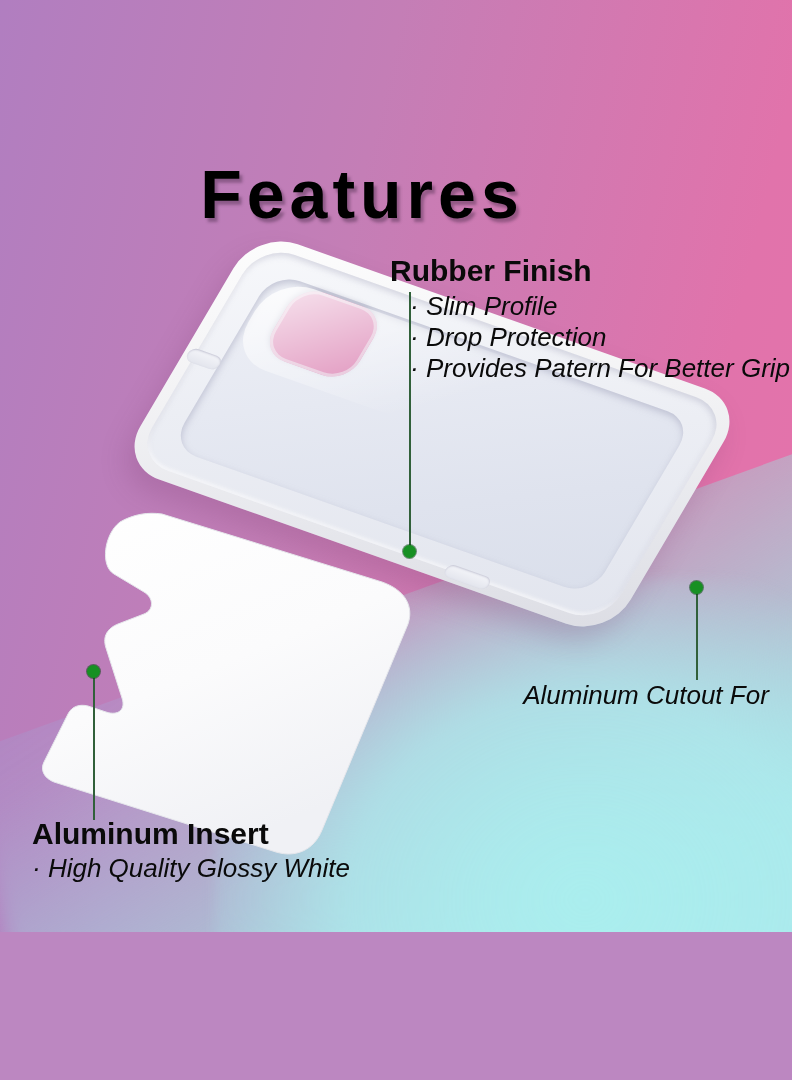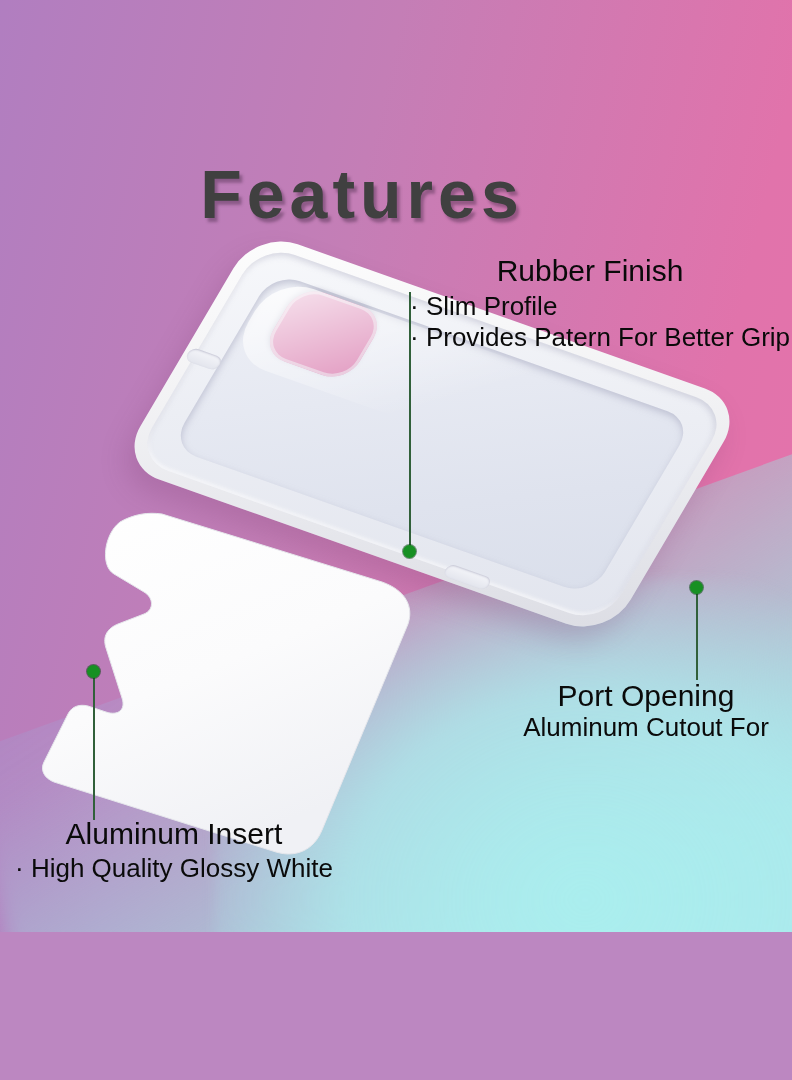--- a/index.html
+++ b/index.html
@@ -83,21 +83,21 @@
   
   .title {
     position: absolute;
     left: 0;
     top: 160px;
     width: 724px;
     text-align: center;
     font-size: 68px;
     font-weight: bold;
     letter-spacing: 5px;
-    color: #404040;
+    color: #000000;
     text-shadow: 3px 4px 3px rgba(70,40,70,0.42);
     line-height: 1;
   }
 
   
   .case-wrap {
     position: absolute;
     left: 172px;
     top: 300px;
     width: 560px;
@@ -186,41 +186,41 @@
     position: absolute;
     width: 13px;
     height: 13px;
     border-radius: 50%;
     background: #179023;
     box-shadow: 0 0 0 1px rgba(10,70,18,0.55);
   }
 
   .callout { position: absolute; color: #0a0a0a; }
   .callout .heading {
-    font-weight: normal;
+    font-weight: bold;
     font-size: 30px;
     line-height: 1.05;
     white-space: nowrap;
-    text-align: center;
   }
   .callout .line {
     font-size: 26px;
     line-height: 1.2;
     white-space: nowrap;
+    font-style: italic;
   }
 
   #callout-rubber { left: 388px; top: 255px; }
   #callout-rubber .heading { margin-left: 2px; }
   #callout-rubber .bullets { margin-top: 4px; margin-left: 22px; }
 
   #callout-port { left: 500px; top: 680px; width: 292px; text-align: center; }
   #callout-port .heading { font-size: 30px; }
   #callout-port .line { font-size: 26px; }
 
-  #callout-alu { left: 15px; top: 818px; }
+  #callout-alu { left: 32px; top: 818px; }
   #callout-alu .heading { font-size: 30px; }
   #callout-alu .bullets { margin-top: 3px; }
   #callout-alu .line.indent { padding-left: 14px; }
 </style>
 </head>
 <body>
 
 <div id="poster">
 
   <div class="bg-art">
@@ -281,26 +281,26 @@
   <div class="leader" style="left:696px; top:592px; height:88px;"></div>
   <div class="dot" style="left:690px; top:581px;"></div>
 
   <div class="leader" style="left:93px; top:676px; height:144px;"></div>
   <div class="dot" style="left:87px; top:665px;"></div>
 
   <div class="callout" id="callout-rubber">
     <div class="heading">Rubber Finish</div>
     <div class="bullets">
       <div class="line">· Slim Profile</div>
+      <div class="line">· Drop Protection</div>
       <div class="line">· Provides Patern For Better Grip</div>
     </div>
   </div>
 
   <div class="callout" id="callout-port">
-    <div class="heading">Port Opening</div>
     <div class="line">Aluminum Cutout For</div>
   </div>
 
   <div class="callout" id="callout-alu">
     <div class="heading">Aluminum Insert</div>
     <div class="bullets">
       <div class="line">· High Quality Glossy White</div>
     </div>
   </div>
 

